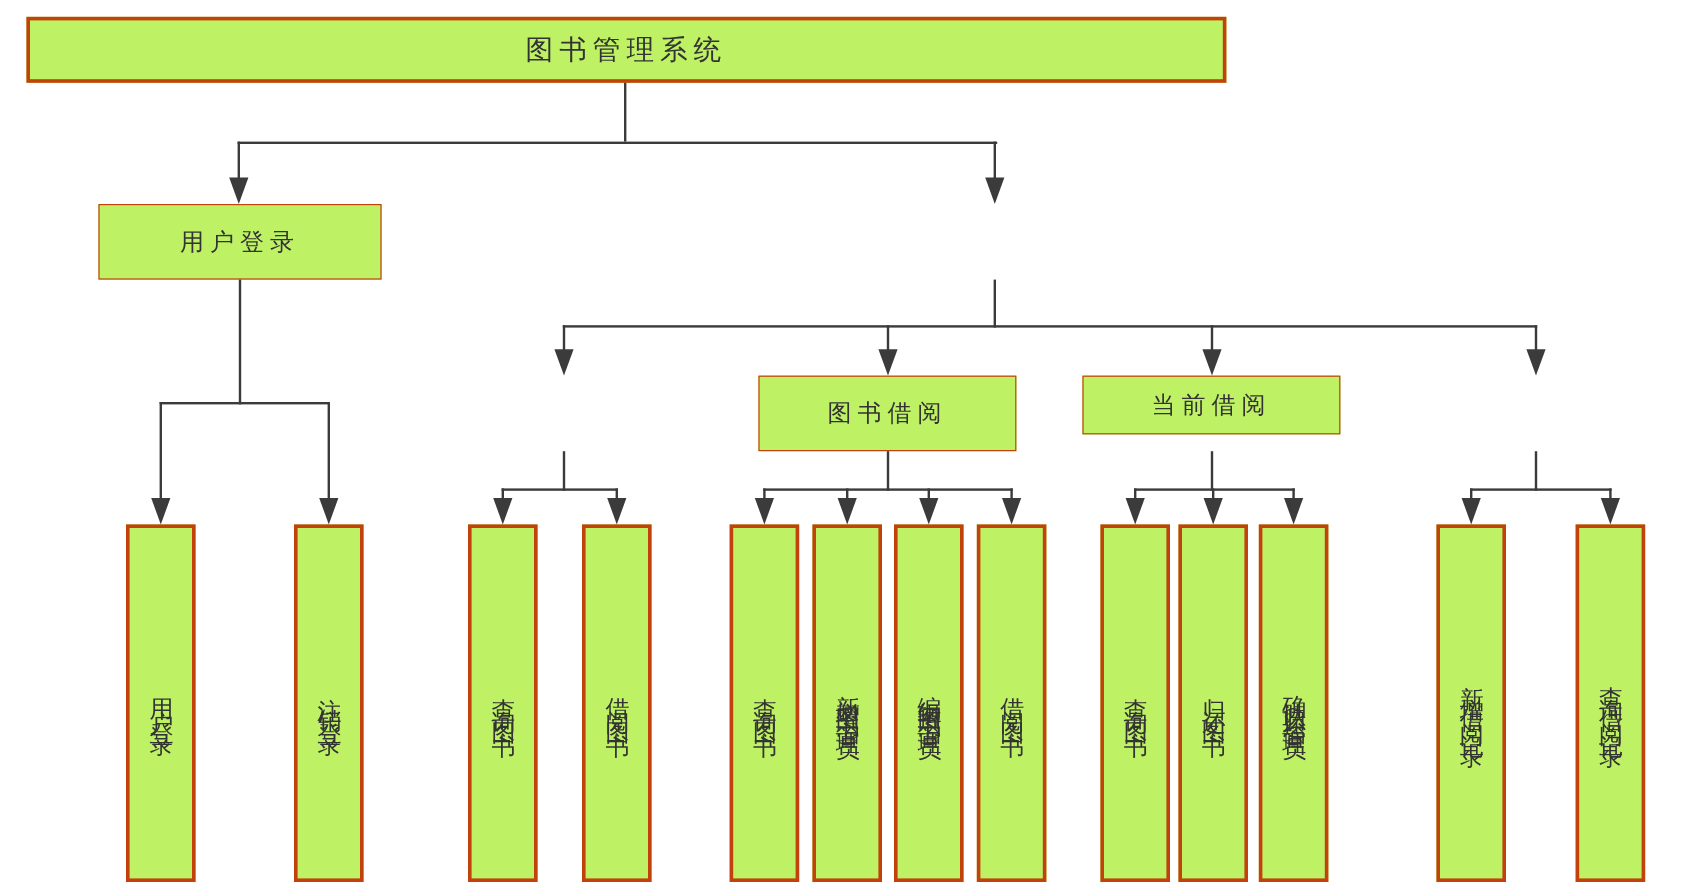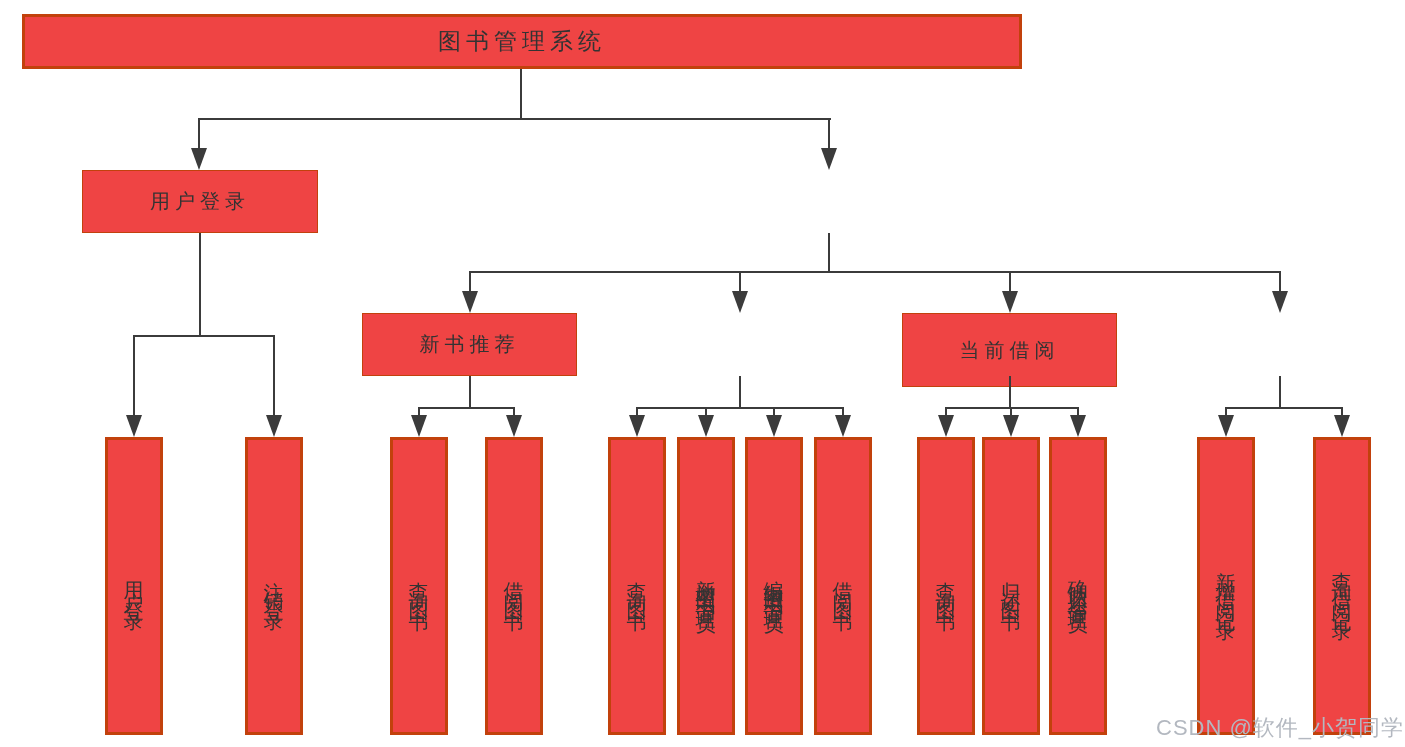--- a/index.html
+++ b/index.html
@@ -3,21 +3,21 @@
 <meta charset="utf-8">
 <style>
   html,body{margin:0;padding:0;background:#ffffff;}
   body{
     width:1405px;height:747px;position:relative;overflow:hidden;
     font-family:"Liberation Sans","DejaVu Sans",sans-serif;
     color:#333333;
   }
   .stage{position:absolute;left:0;top:0;width:1405px;height:747px;}
   .box{
-    position:absolute;box-sizing:border-box;background:#ef4444;
+    position:absolute;box-sizing:border-box;background:#bef264;
     border:1px solid #c2410c;
     display:flex;align-items:center;justify-content:center;
     color:#333333;
   }
   .root{border-width:3px;font-size:23px;letter-spacing:5px;}
   .l2{font-size:20px;letter-spacing:5px;}
   .l3{font-size:20px;letter-spacing:5px;}
   .leaf{border-width:3px;}
   .leaf span{
     writing-mode:vertical-rl;
@@ -45,24 +45,24 @@
 <div class="stage">
 
   <div class="box root" style="left:22px;top:14px;width:1000px;height:55px;">
     <span>图书管理系统</span>
   </div>
 
   <div class="box l2" style="left:82px;top:170px;width:236px;height:63px;">
     <span>用户登录</span>
   </div>
 
-  <div class="box l3" style="left:362px;top:313px;width:215px;height:63px;">
-    <span>新书推荐</span>
+  <div class="box l3" style="left:632px;top:313px;width:215px;height:63px;">
+    <span>图书借阅</span>
   </div>
-  <div class="box l3" style="left:902px;top:313px;width:215px;height:74px;">
+  <div class="box l3" style="left:902px;top:313px;width:215px;height:49px;">
     <span>当前借阅</span>
   </div>
 
   <div class="box leaf" style="left:105px;top:437px;width:58px;height:298px;">
     <span>用户登录</span>
   </div>
   <div class="box leaf" style="left:245px;top:437px;width:58px;height:298px;">
     <span>注销登录</span>
   </div>
 
@@ -151,14 +151,13 @@
       <div class="arrow" style="left: 698px; top: 415px;"></div>
       <div class="arrow" style="left: 766px; top: 415px;"></div>
       <div class="arrow" style="left: 835px; top: 415px;"></div>
       <div class="arrow" style="left: 938px; top: 415px;"></div>
       <div class="arrow" style="left: 1003px; top: 415px;"></div>
       <div class="arrow" style="left: 1070px; top: 415px;"></div>
       <div class="arrow" style="left: 1218px; top: 415px;"></div>
       <div class="arrow" style="left: 1334px; top: 415px;"></div>
     </div>
 
-  <div class="watermark">CSDN @软件_小贺同学</div>
 </div>
 
 </body></html>

